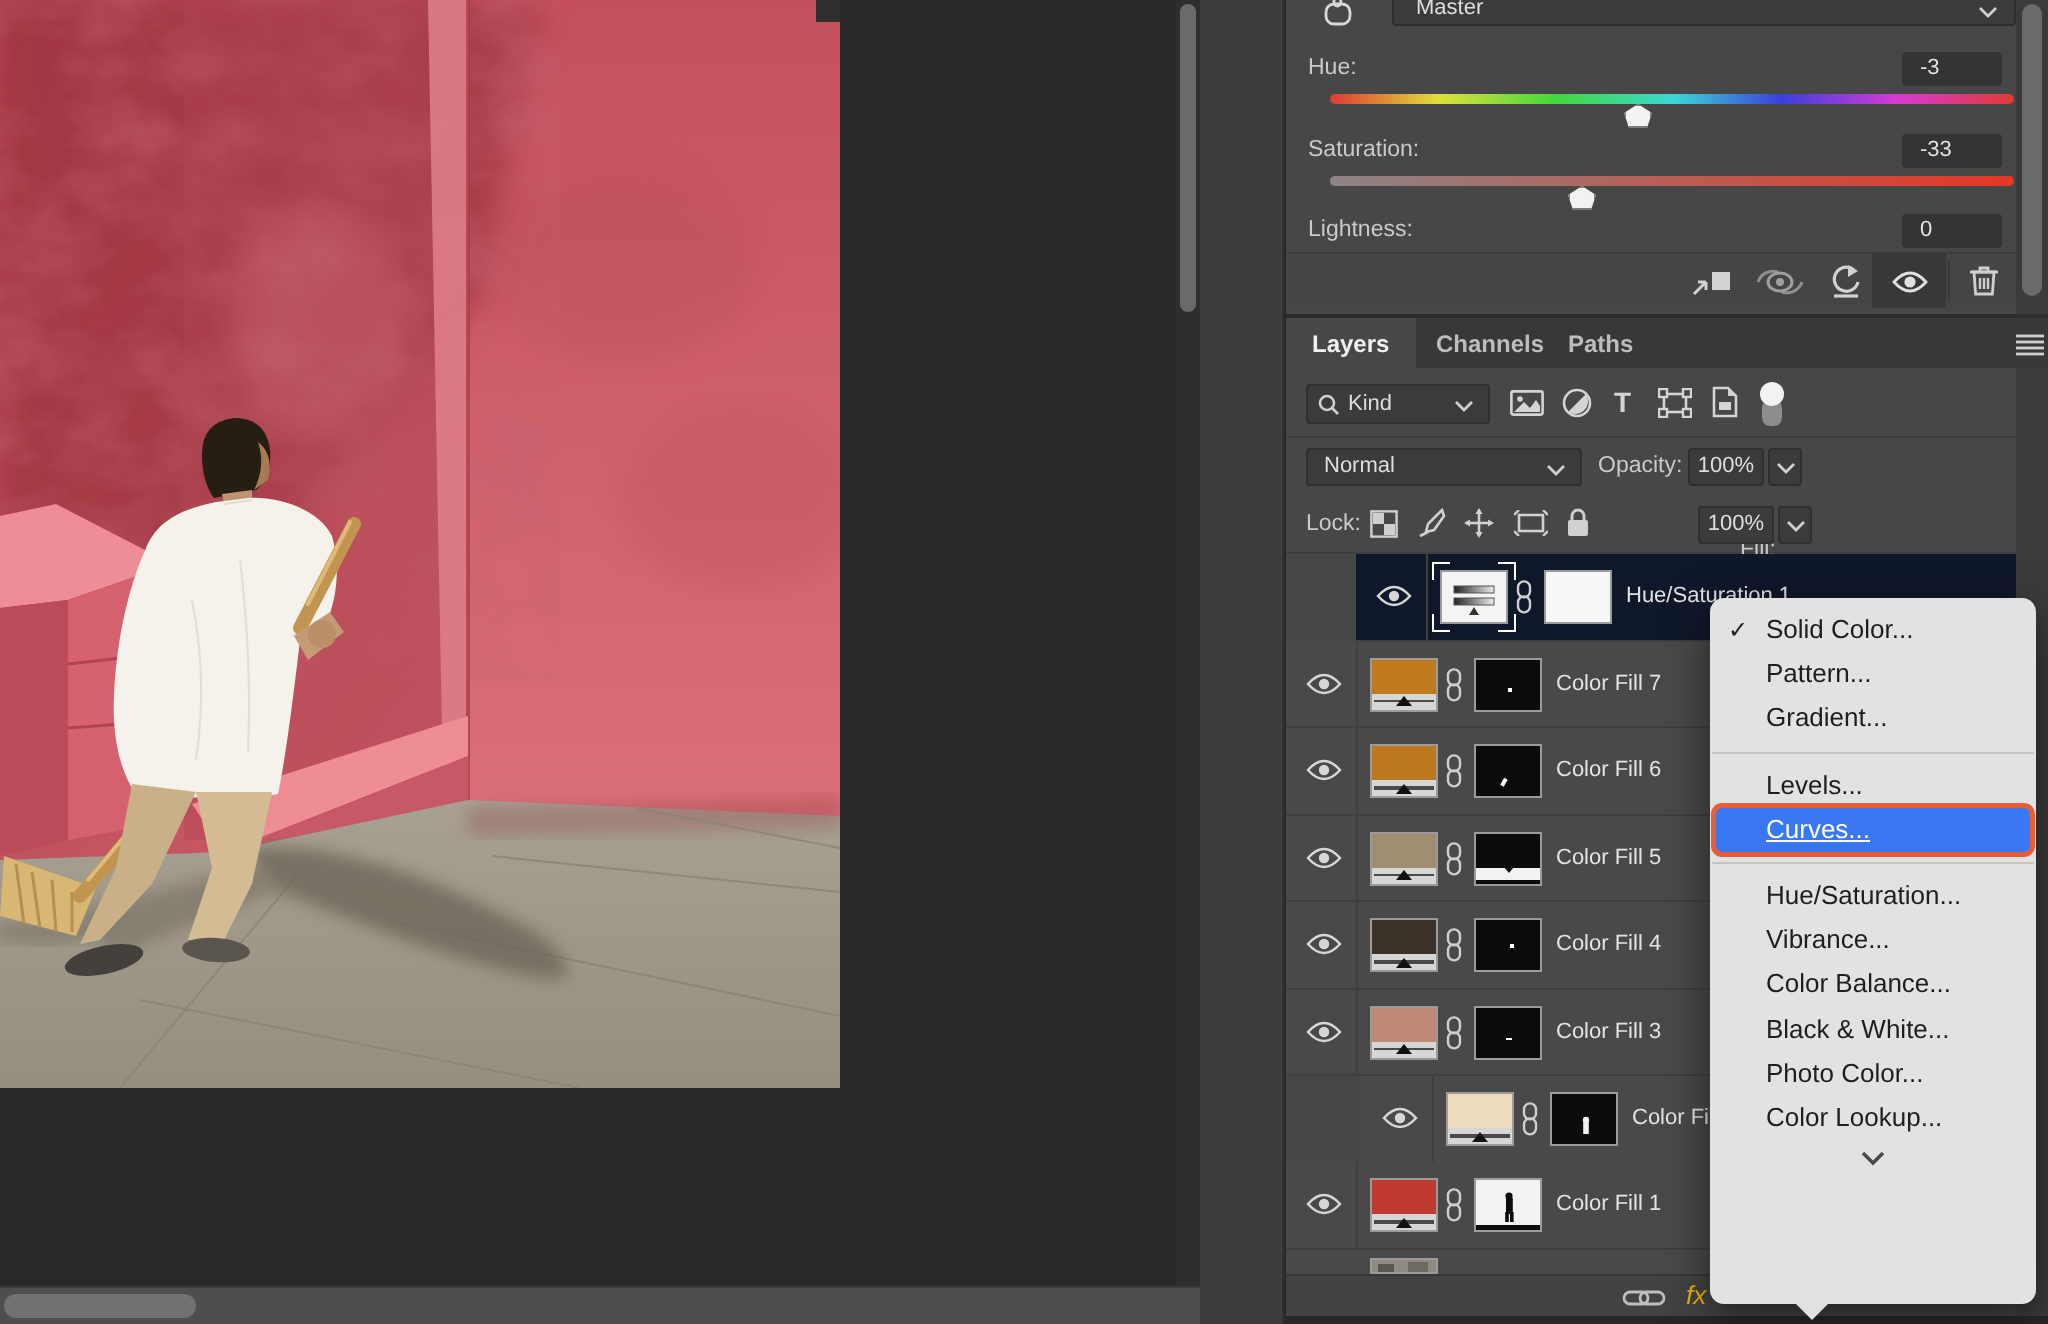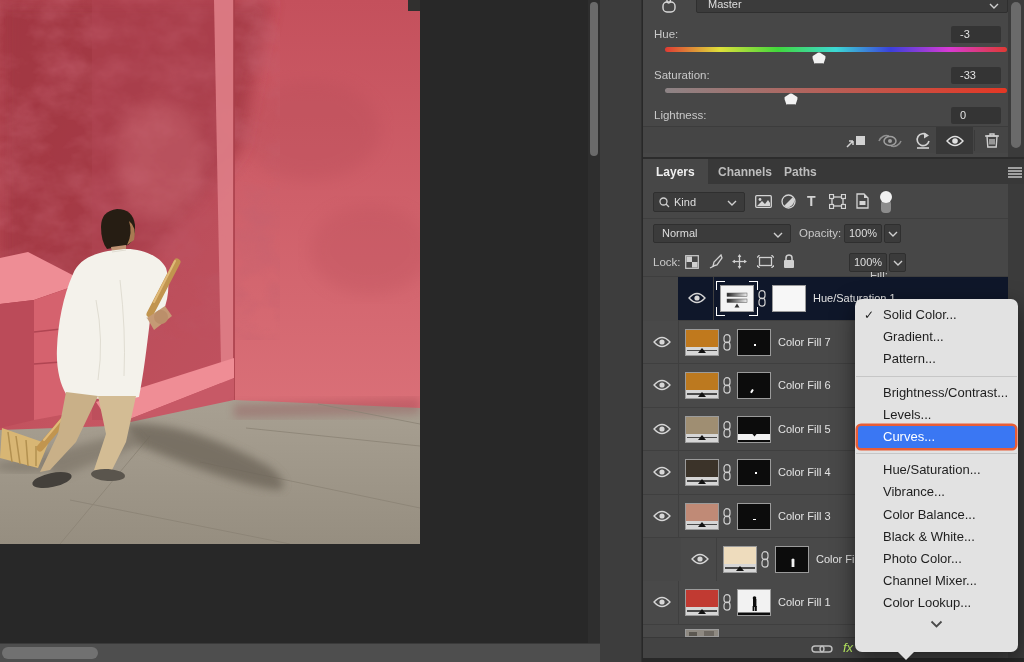--- a/index.html
+++ b/index.html
@@ -68,30 +68,30 @@
   .chain{position:absolute;left:79px;top:13px;}
   .lname{position:absolute;left:135px;top:0;height:43px;line-height:43px;font-size:11px;color:#e3e3e3;white-space:nowrap;}
   .brk{position:absolute;width:9px;height:9px;}
   .brk.tl{left:-5px;top:-5px;border-left:1.5px solid #fff;border-top:1.5px solid #fff;}
   .brk.tr{right:-5px;top:-5px;border-right:1.5px solid #fff;border-top:1.5px solid #fff;}
   .brk.bl{left:-5px;bottom:-5px;border-left:1.5px solid #fff;border-bottom:1.5px solid #fff;}
   .brk.br{right:-5px;bottom:-5px;border-right:1.5px solid #fff;border-bottom:1.5px solid #fff;}
 
   .partialrow{left:0;top:625px;width:365px;height:12px;background:#494949;overflow:hidden;}
   .lbottom{left:0;top:637px;width:365px;height:21px;background:#434343;border-top:1px solid #393939;}
-  .fx{font-style:italic;font-size:13px;color:#bef264;}
+  .fx{font-style:italic;font-size:13px;color:#eab308;}
   .dockfoot{left:0;top:658px;width:381px;height:4px;background:#282828;}
 
   
   .menu{left:855px;top:299px;width:163px;height:353px;background:#e2e2e2;border-radius:7px;
         box-shadow:0 7px 22px rgba(0,0,0,.5);padding-top:5px;z-index:50;}
   .mi{position:relative;height:22.2px;line-height:22.2px;padding-left:28px;font-size:13px;color:#1e1e1e;white-space:nowrap;}
   .mi .chk{position:absolute;left:9px;top:0;font-size:12px;}
   .mi.hl{background:#3a77f3;color:#fff;margin:0 3px;padding-left:25px;border-radius:3px;
-         box-shadow:0 0 0 2.5px #e85d36;}
+         box-shadow:0 0 0 2.5px #e85d36;text-decoration:underline;}
   .mdiv{height:1px;background:#c6c6c6;margin:5px 1px;}
   .mmore{text-align:center;height:14px;}
   .menu-caret{left:897px;top:651px;width:0;height:0;z-index:49;
       border-left:9px solid transparent;border-right:9px solid transparent;border-top:9px solid #e2e2e2;z-index:51;}
 
   svg{display:block;}
 </style>
 </head>
 <body>
 
@@ -641,33 +641,31 @@
     </div>
     <div class="abs dockfoot"></div>
     <div class="gutter layers"></div>
   </div>
 
   <div class="abs menu">
     <div class="mi">
       <span class="chk">✓</span>
       <span>Solid Color...</span>
     </div>
+    <div class="mi"><span>Pattern...</span></div>
     <div class="mi"><span>Gradient...</span></div>
-    <div class="mi"><span>Pattern...</span></div>
     <div class="mdiv"></div>
-    <div class="mi"><span>Brightness/Contrast...</span></div>
     <div class="mi"><span>Levels...</span></div>
     <div class="mi hl"><span>Curves...</span></div>
     <div class="mdiv"></div>
     <div class="mi"><span>Hue/Saturation...</span></div>
     <div class="mi"><span>Vibrance...</span></div>
     <div class="mi"><span>Color Balance...</span></div>
     <div class="mi"><span>Black &amp; White...</span></div>
     <div class="mi"><span>Photo Color...</span></div>
-    <div class="mi"><span>Channel Mixer...</span></div>
     <div class="mi"><span>Color Lookup...</span></div>
     <div class="mmore">
       <svg width="13" height="8" viewBox="0 0 13 8" style="display:inline-block;">
           <polyline points="1.5,1.5 6.5,6.5 11.5,1.5" fill="none" stroke="#4a4a4a" stroke-width="1.8"></polyline>
         </svg>
     </div>
   </div>
   <div class="abs menu-caret"></div>
 
 </div>

